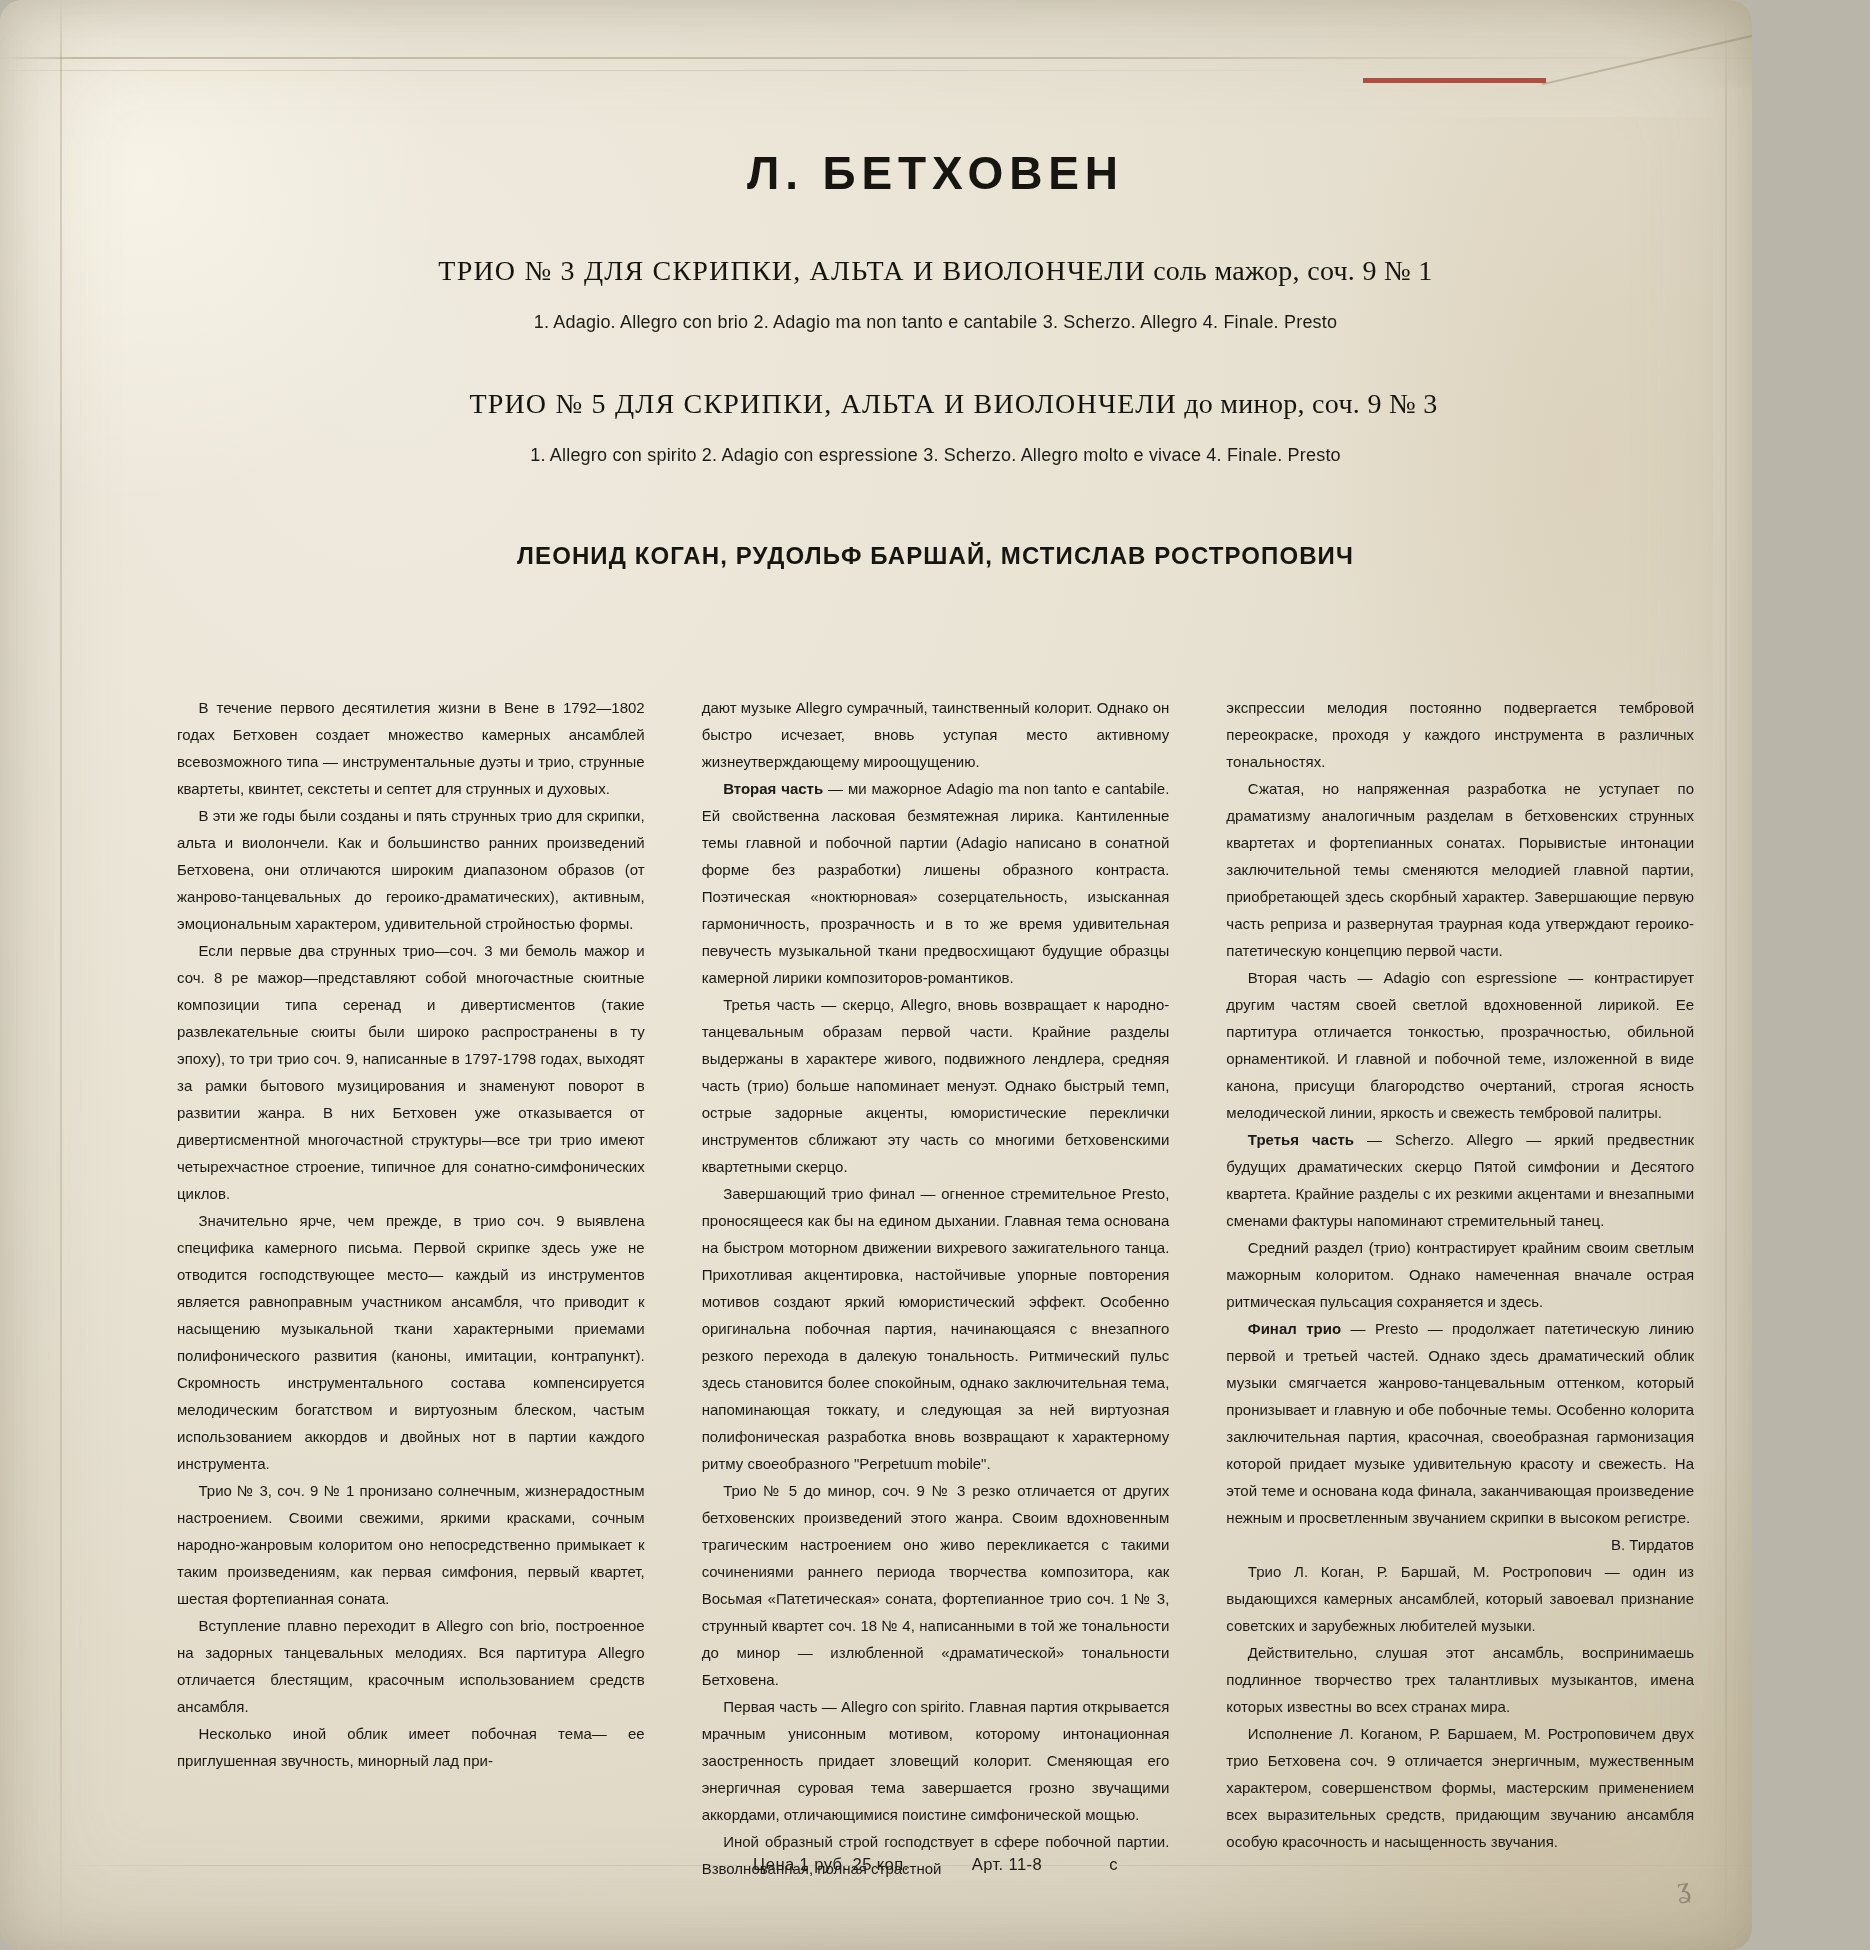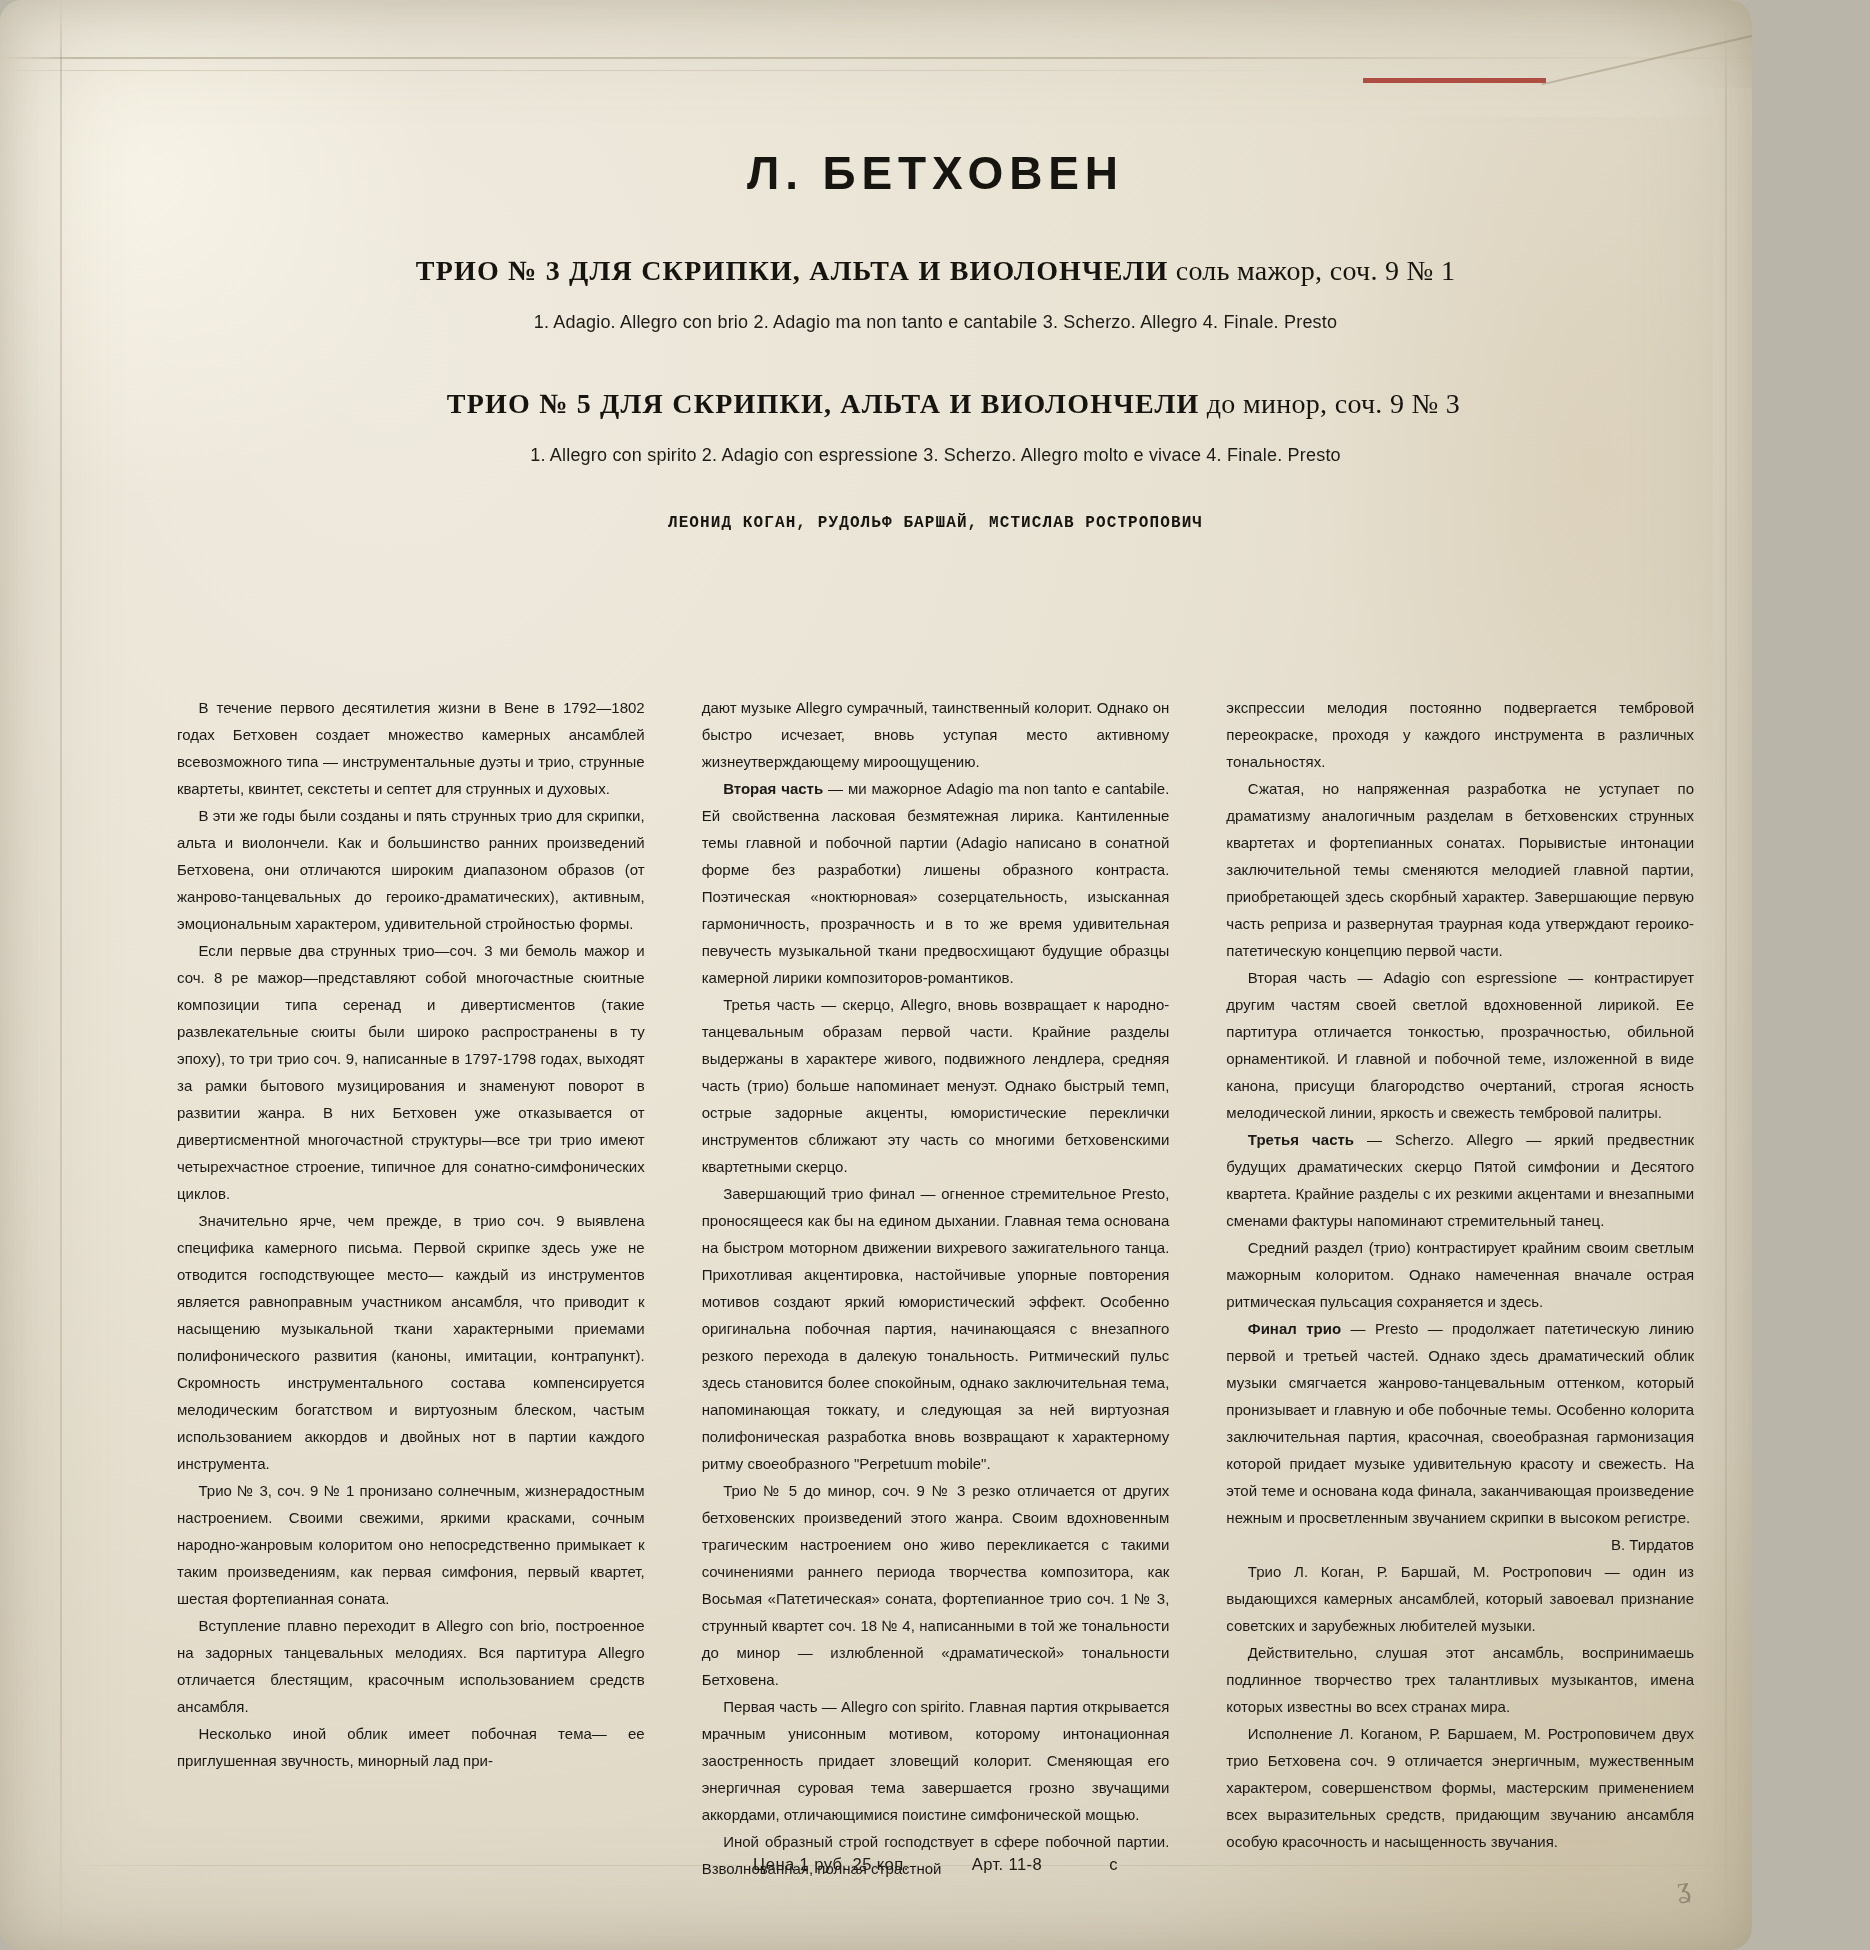--- a/index.html
+++ b/index.html
@@ -132,38 +132,38 @@
     color: #17150f;
   }
   .work-line {
     margin-top: 55px;
     font-family: "Liberation Serif", serif;
     font-size: 28px;
     color: #15140f;
     letter-spacing: 0.3px;
   }
   .work-line .strong {
-    font-weight: bold;
+    font-weight: normal;
     letter-spacing: 1.2px;
   }
   .movements {
     margin-top: 25px;
     font-family: "Liberation Sans", sans-serif;
     font-size: 18px;
     color: #1d1b16;
     letter-spacing: 0.2px;
   }
   .work-line.second {
     margin-top: 55px;
     padding-left: 36px;
   }
   .performers {
-    margin-top: 48px;
-    font-family: Liberation Mono, monospace;
-    font-size: 16px;
+    margin-top: 76px;
+    font-family: Liberation Sans, sans-serif;
+    font-size: 24px;
     font-weight: bold;
     letter-spacing: 1.1px;
     color: #17150f;
   }
 
   
   .columns {
     position: absolute;
     left: 177px;
     top: 694px;

